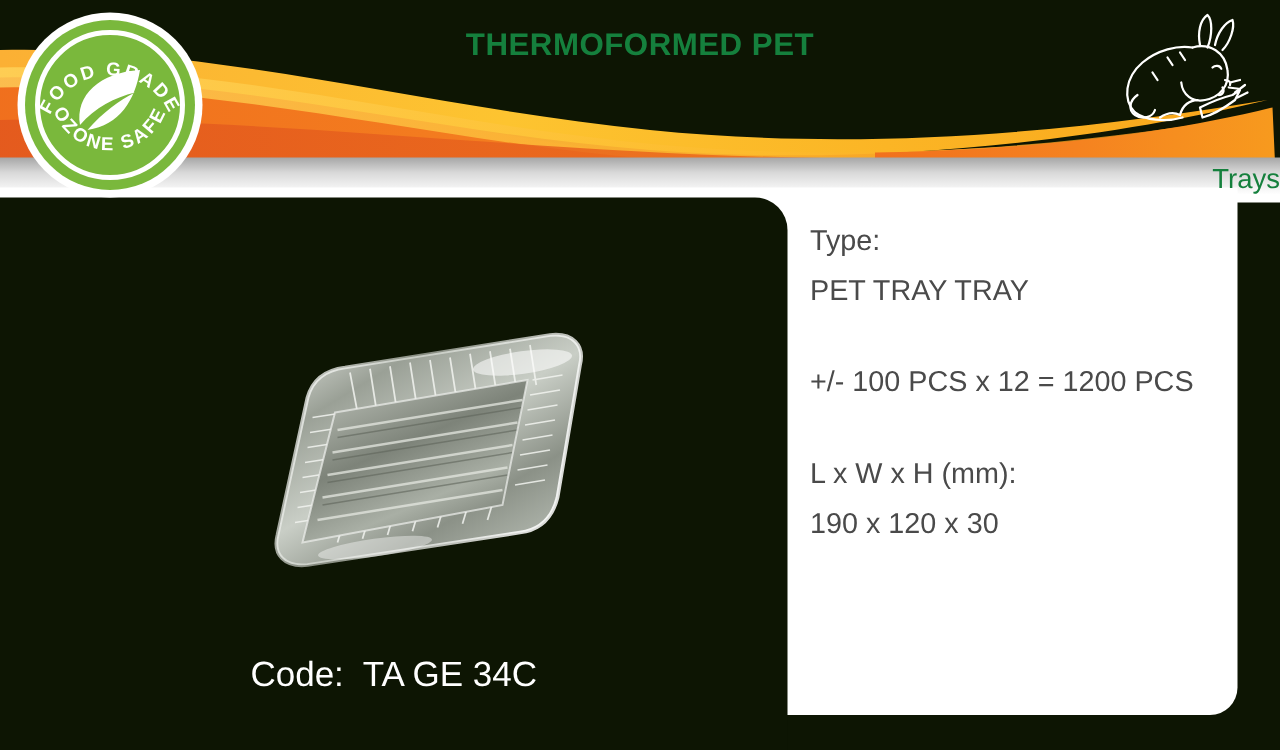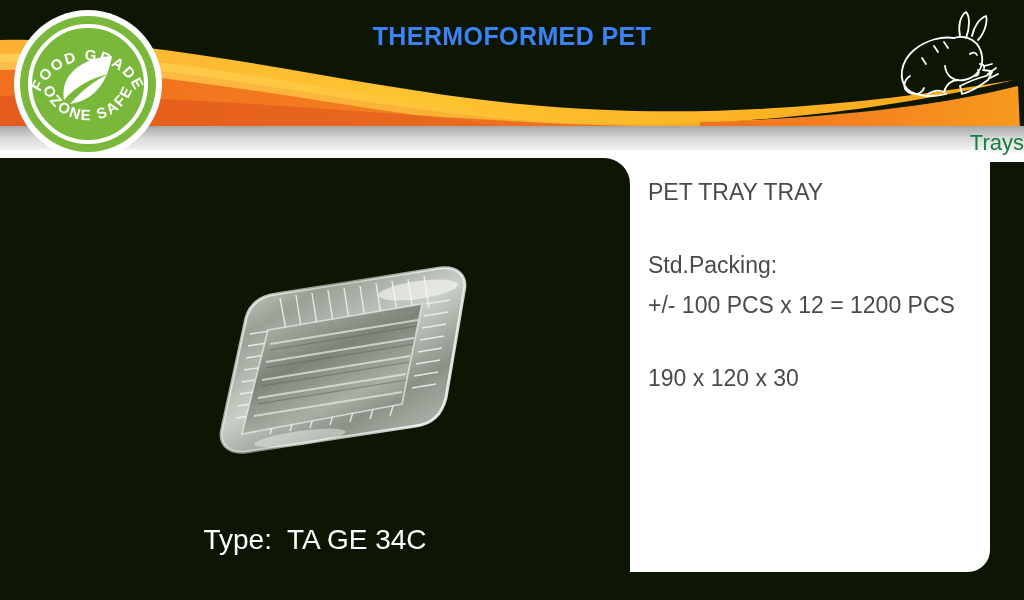--- a/index.html
+++ b/index.html
@@ -16,21 +16,21 @@
     font-family: "Liberation Sans", sans-serif;
   }
 
   
   .header-title {
     position: absolute;
     left: 0;
     top: 22px;
     width: 1024px;
     text-align: center;
-    color: #3b82f6;
+    color: #15803d;
     font-size: 25px;
     font-weight: bold;
     letter-spacing: 0.4px;
     z-index: 12;
     pointer-events: none;
   }
 
   
   .wave-wrap {
     position: absolute;
@@ -196,27 +196,28 @@
   <div class="subtitle-text">Trays</div>
 
   <div class="panel-white"></div>
 
   <div class="dark-overlay"></div>
 
   <div class="header-title">THERMOFORMED PET</div>
 
   <div class="info-block">
     <div class="info-group">
+      <div class="info-line">Type:</div>
       <div class="info-line">PET TRAY TRAY</div>
     </div>
     <div class="info-group">
-      <div class="info-line">Std.Packing:</div>
       <div class="info-line">+/- 100 PCS x 12 = 1200 PCS</div>
     </div>
     <div class="info-group">
+      <div class="info-line">L x W x H (mm):</div>
       <div class="info-line">190 x 120 x 30</div>
     </div>
   </div>
 
   <div class="product-wrap">
     <svg width="350" height="240" viewBox="0 0 350 240" xmlns="http://www.w3.org/2000/svg">
       <defs>
         <linearGradient id="trayBody" x1="0.1" y1="0" x2="0.9" y2="1">
           <stop offset="0%" stop-color="#d9dcd6"></stop>
           <stop offset="22%" stop-color="#9aa096"></stop>
@@ -303,21 +304,21 @@
 
       <path d="M96,80 C100,66 110,58 126,56 L290,30 C308,28 318,38 314,54
                L296,160 C292,176 282,186 266,188 L96,214 C78,216 68,206 72,190 Z" fill="none" stroke="url(#rimShine)" stroke-width="3"></path>
       <path d="M118,92 L272,66 L252,166 L92,196 Z" fill="none" stroke="#eef0ec" stroke-width="1.6" opacity="0.7"></path>
 
       <ellipse cx="268" cy="52" rx="40" ry="9" fill="#ffffff" opacity="0.55" transform="rotate(-8 268 52)"></ellipse>
       <ellipse cx="150" cy="200" rx="46" ry="7" fill="#ffffff" opacity="0.4" transform="rotate(-8 150 200)"></ellipse>
     </svg>
   </div>
 
-  <div class="code-caption">Type:  TA GE 34C</div>
+  <div class="code-caption">Code:  TA GE 34C</div>
 
   <div class="badge">
     <svg width="152" height="152" viewBox="0 0 152 152" xmlns="http://www.w3.org/2000/svg">
       <defs>
         <path id="arcTop" d="M 26,90 A 52,52 0 0 1 126,90" fill="none"></path>
         <path id="arcBottom" d="M 30,78 A 48,48 0 0 0 122,78" fill="none"></path>
       </defs>
       <circle cx="76" cy="76" r="74" fill="#ffffff"></circle>
       <circle cx="76" cy="76" r="68" fill="#7ab83c"></circle>
       <circle cx="76" cy="76" r="58" fill="none" stroke="#ffffff" stroke-width="4"></circle>

